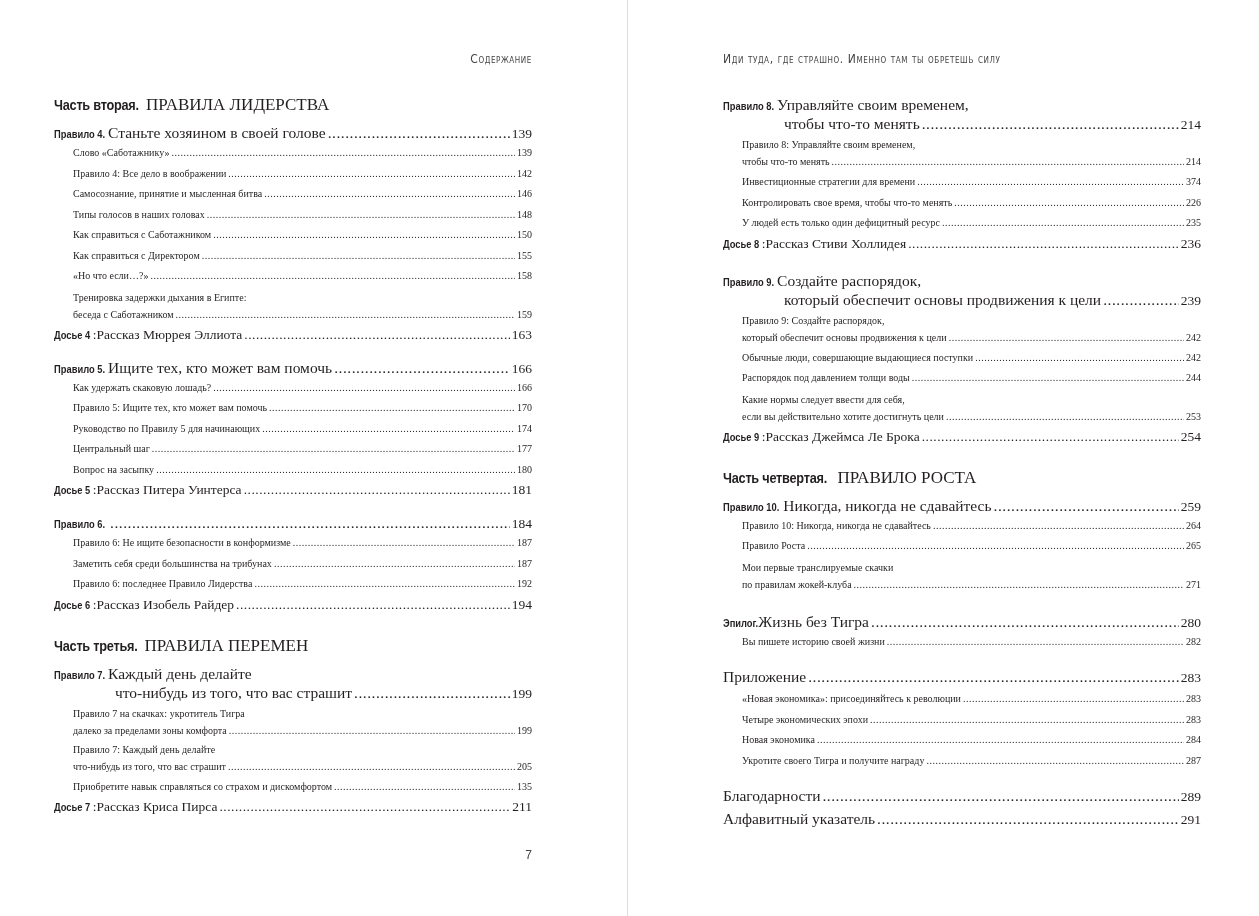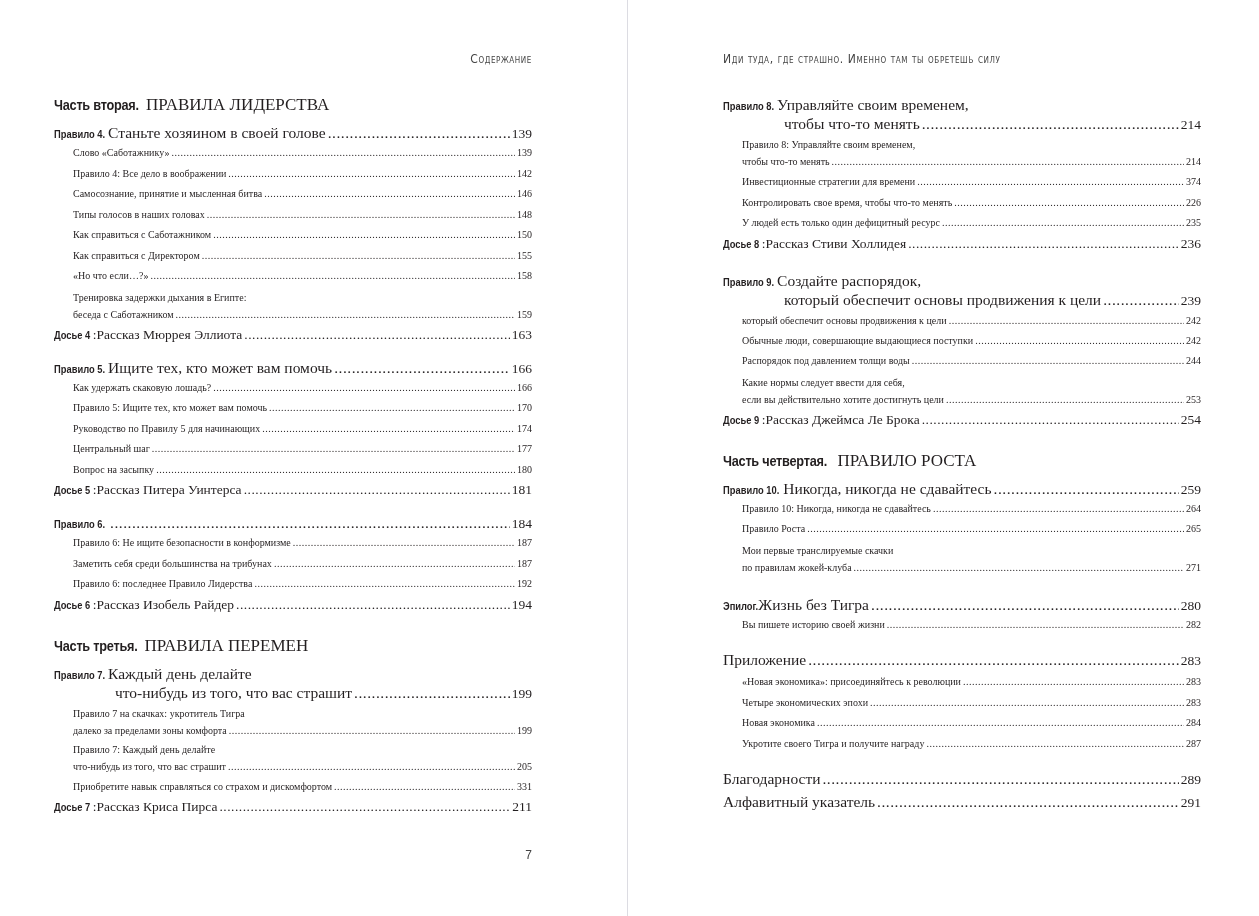--- a/index.html
+++ b/index.html
@@ -267,21 +267,21 @@
         <div class="line l2">
           <span class="text">что-нибудь из того, что вас страшит</span>
           <span class="dots"></span>
           <span class="pg">205</span>
         </div>
       </div>
       <div class="entry sub">
         <div class="line">
           <span class="text">Приобретите навык справляться со страхом и дискомфортом</span>
           <span class="dots"></span>
-          <span class="pg">331</span>
+          <span class="pg">135</span>
         </div>
       </div>
       <div class="entry dossier">
         <div class="line"><span class="lbl">Досье 7</span>: <span class="text">Рассказ Криса Пирса</span><span class="dots"></span><span class="pg">211</span></div>
       </div>
     </div>
   <div class="folio">7</div>
 </div>
 
 <div class="page page-right">
@@ -338,20 +338,23 @@
           <span class="lbl">Правило 9.</span> 
           <span class="text">Создайте распорядок,</span>
         </div>
         <div class="line cont">
           <span class="text">который обеспечит основы продвижения к цели</span>
           <span class="dots"></span>
           <span class="pg">239</span>
         </div>
       </div>
       <div class="entry sub two">
+        <div class="line l1">
+          <span class="text">Правило 9: Создайте распорядок,</span>
+        </div>
         <div class="line l2">
           <span class="text">который обеспечит основы продвижения к цели</span>
           <span class="dots"></span>
           <span class="pg">242</span>
         </div>
       </div>
       <div class="entry sub">
         <div class="line">
           <span class="text">Обычные люди, совершающие выдающиеся поступки</span>
           <span class="dots"></span>

